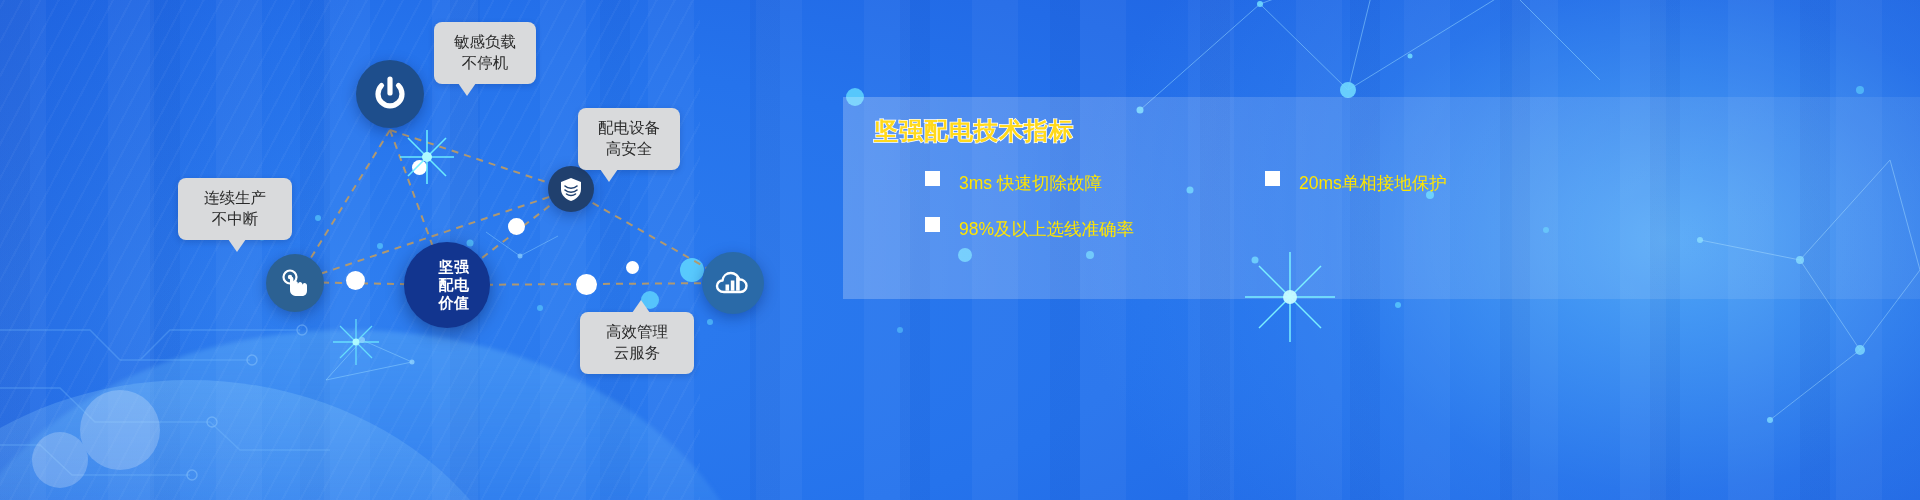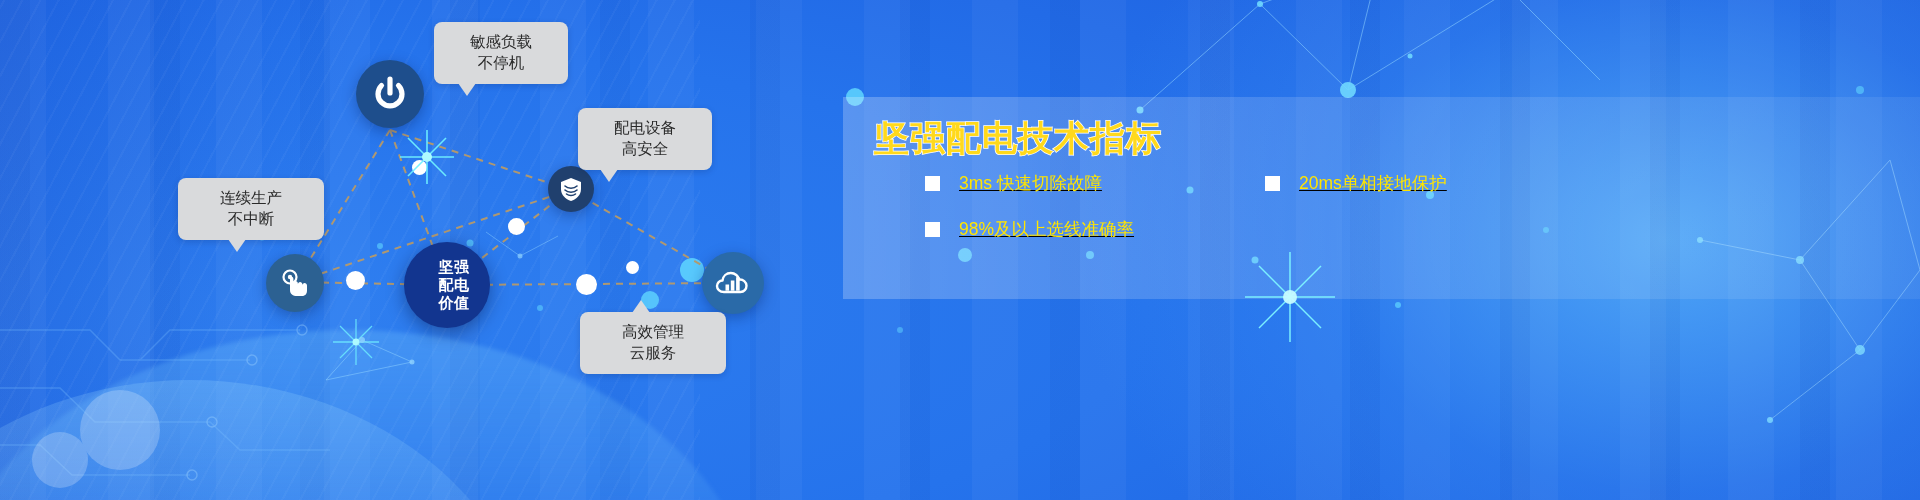--- a/index.html
+++ b/index.html
@@ -87,21 +87,21 @@
     margin-left:14px;
   }
 
   
   .dot{position:absolute;border-radius:50%;background:#fff;}
 
   
   .callout{
     position:absolute;background:#d9dadc;border-radius:8px;
     color:#2a2a2a;font-size:15.5px;line-height:1.35;text-align:center;
-    padding:10px 30px;font-weight:500;
+    padding:10px 14px;font-weight:500;
     box-shadow:0 2px 6px rgba(0,20,70,.18);
   }
   .callout .tip{
     position:absolute;width:0;height:0;
     border-left:9px solid transparent;border-right:9px solid transparent;
     border-top:13px solid #d9dadc;
   }
   .callout .tip.up{
     border-top:none;border-bottom:13px solid #d9dadc;
   }
@@ -117,30 +117,30 @@
   
   .spark{position:absolute;pointer-events:none;}
 
   
   .panel{
     position:absolute;left:843px;top:97px;width:1077px;height:202px;
     background:linear-gradient(90deg, rgba(255,255,255,.24) 0%, rgba(255,255,255,.13) 45%, rgba(255,255,255,.07) 100%);
   }
   .panel-title{
     position:absolute;left:31px;top:18px;
-    color:#ffd91c;font-size:35px;font-weight:bold;letter-spacing:1px;
+    color:#ffd91c;font-size:24px;font-weight:bold;letter-spacing:1px;
     -webkit-text-stroke:1.5px #ffffff;
     paint-order:stroke fill;
   }
   .spec-grid{
     position:absolute;left:82px;top:74px;width:960px;
     display:grid;grid-template-columns:340px 340px;
     row-gap:22px;column-gap:0px;
   }
-  .spec-item{display:flex;align-items:center;text-decoration:underline;}
+  .spec-item{display:flex;align-items:flex-start;}
   .spec-bullet{
     width:15px;height:15px;background:#ffffff;flex:0 0 auto;margin-right:19px;
   }
   .spec-text{color:#ffe500;font-size:17.5px;white-space:nowrap;}
 </style>
 </head>
 <body>
 
 <div class="stage">
 

